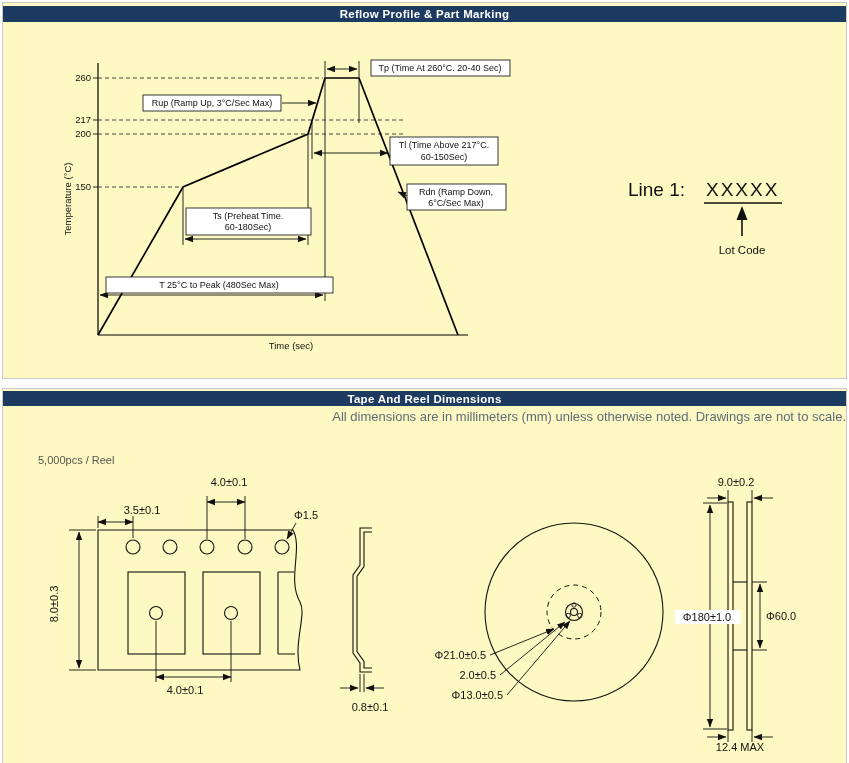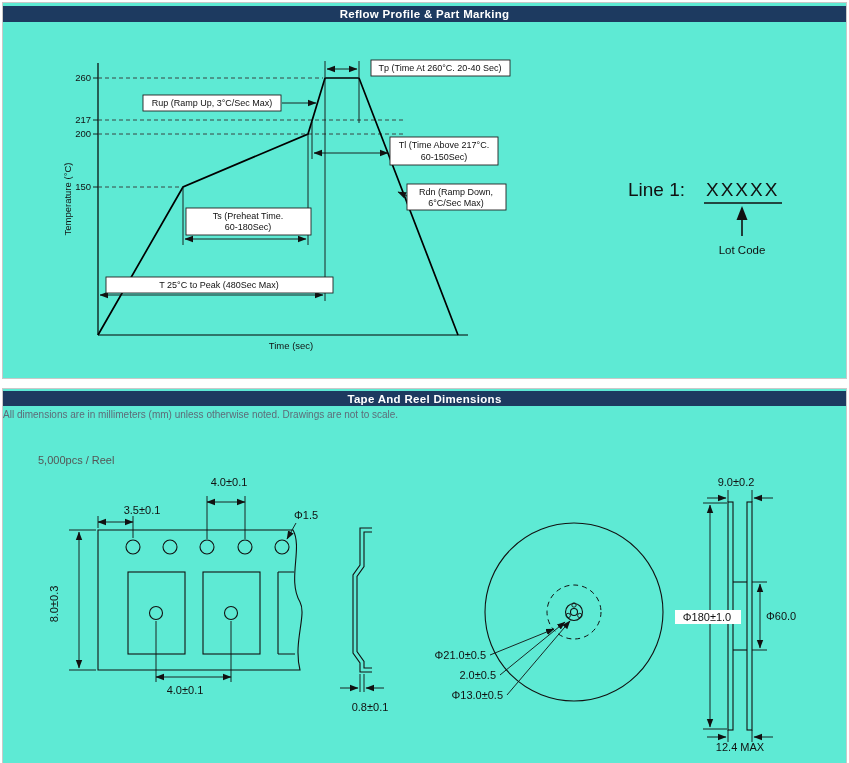--- a/index.html
+++ b/index.html
@@ -4,36 +4,36 @@
 <style>
   :root { --accent:#1d3a60; }
   * { margin:0; padding:0; box-sizing:border-box; }
   html,body { background:#fff; }
   body {
     width:849px; height:763px; position:relative; overflow:hidden;
     font-family:"Liberation Sans", sans-serif; color:#111;
   }
   .panel {
     position:absolute; left:2px; width:845px;
-    border:1px solid #c9c9c9; background:#5eead4; position:absolute;
+    border:1px solid #c9c9c9; background:#fef9c3; position:absolute;
   }
   .panel { position:absolute; }
   .panel-top { top:2px; height:377px; }
   .panel-bottom { top:388px; height:394px; }
   .panel { overflow:hidden; }
   .panel-inner { position:relative; width:100%; height:100%; }
   .section-bar {
     height:16px; background:var(--accent); color:#fff;
     display:flex; align-items:center; justify-content:center;
     font-size:11.5px; font-weight:bold; letter-spacing:.3px;
     margin-top:3px;
   }
   .panel-bottom .section-bar { margin-top:2px; height:15px; }
   .section-subtitle {
-    text-align:left; font-size:10px; color:#5d6b78; margin-top:3px;
+    text-align:right; font-size:13px; color:#5d6b78; margin-top:3px;
   }
   svg.layer { position:absolute; left:0; }
   #chart-svg { top:17px; }
   #draw-svg  { top:31px; }
   svg text { font-family:"Liberation Sans", sans-serif; fill:#111; }
   .ln    { stroke:#111; stroke-width:1.1; fill:none; }
   .ax    { stroke:#000; stroke-width:1.2; fill:none; }
   .thin  { stroke:#111; stroke-width:0.9; fill:none; }
   .dash  { stroke:#333; stroke-width:0.9; stroke-dasharray:4 3; fill:none; }
   .dashc { stroke:#111; stroke-width:1; stroke-dasharray:5 4; fill:none; }

